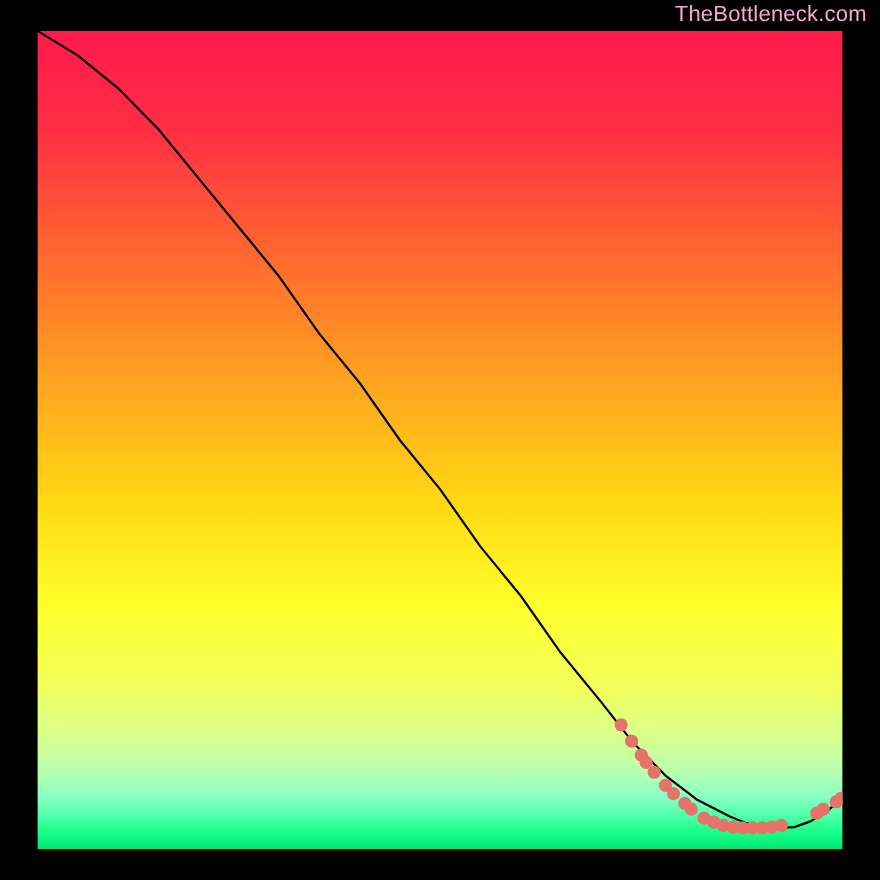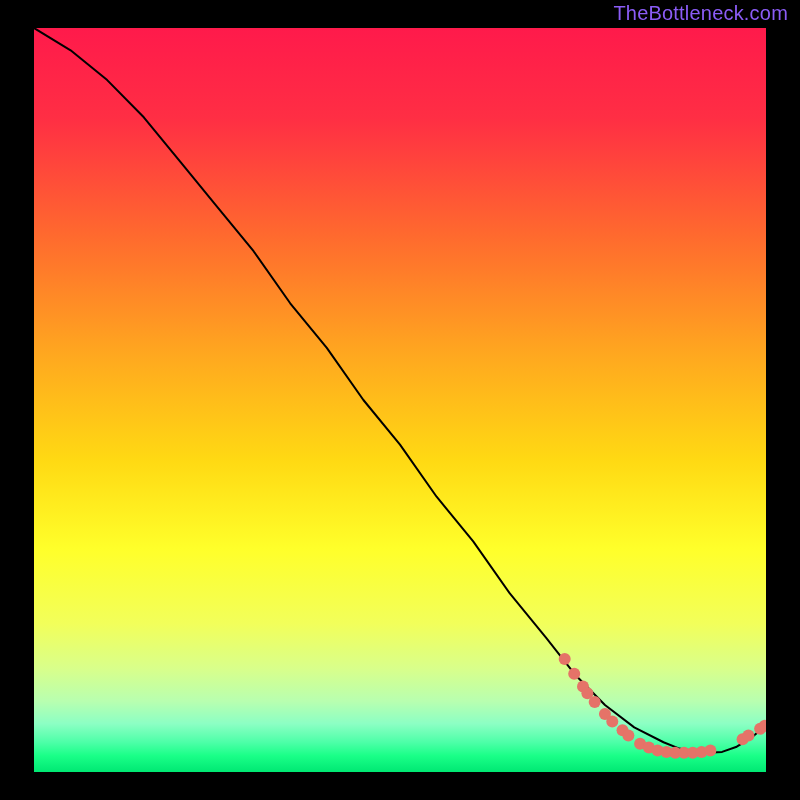--- a/index.html
+++ b/index.html
@@ -16,21 +16,21 @@
     top: 0;
     left: 0;
     width: 800px;
     height: 800px;
     background: #000;
   }
   .watermark {
     position: absolute;
     top: 2px;
     right: 12px;
-    color: #8b5cf6;
+    color: #f9a8d4;
     font-size: 20px;
     letter-spacing: 0.2px;
     font-weight: 400;
   }
   .plot {
     position: absolute;
     left: 34px;
     top: 28px;
     width: 732px;
     height: 744px;

